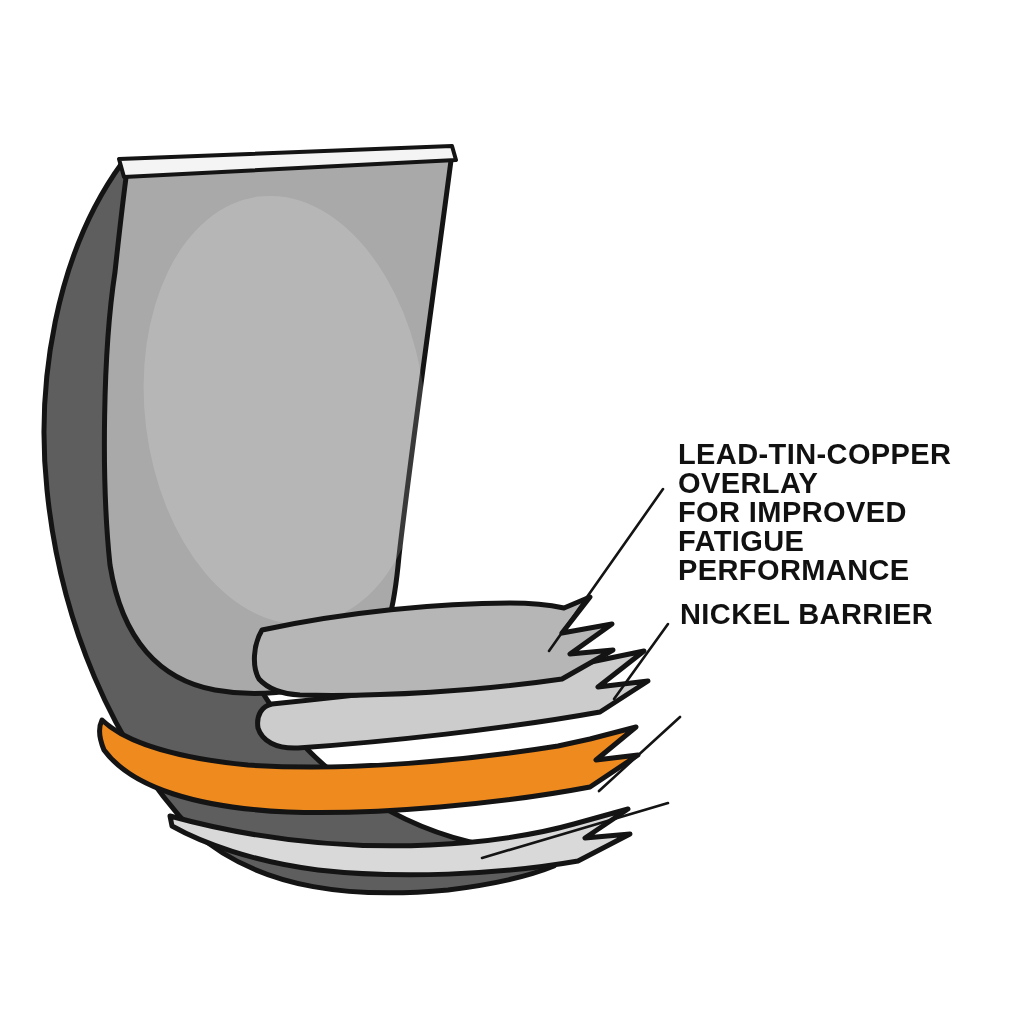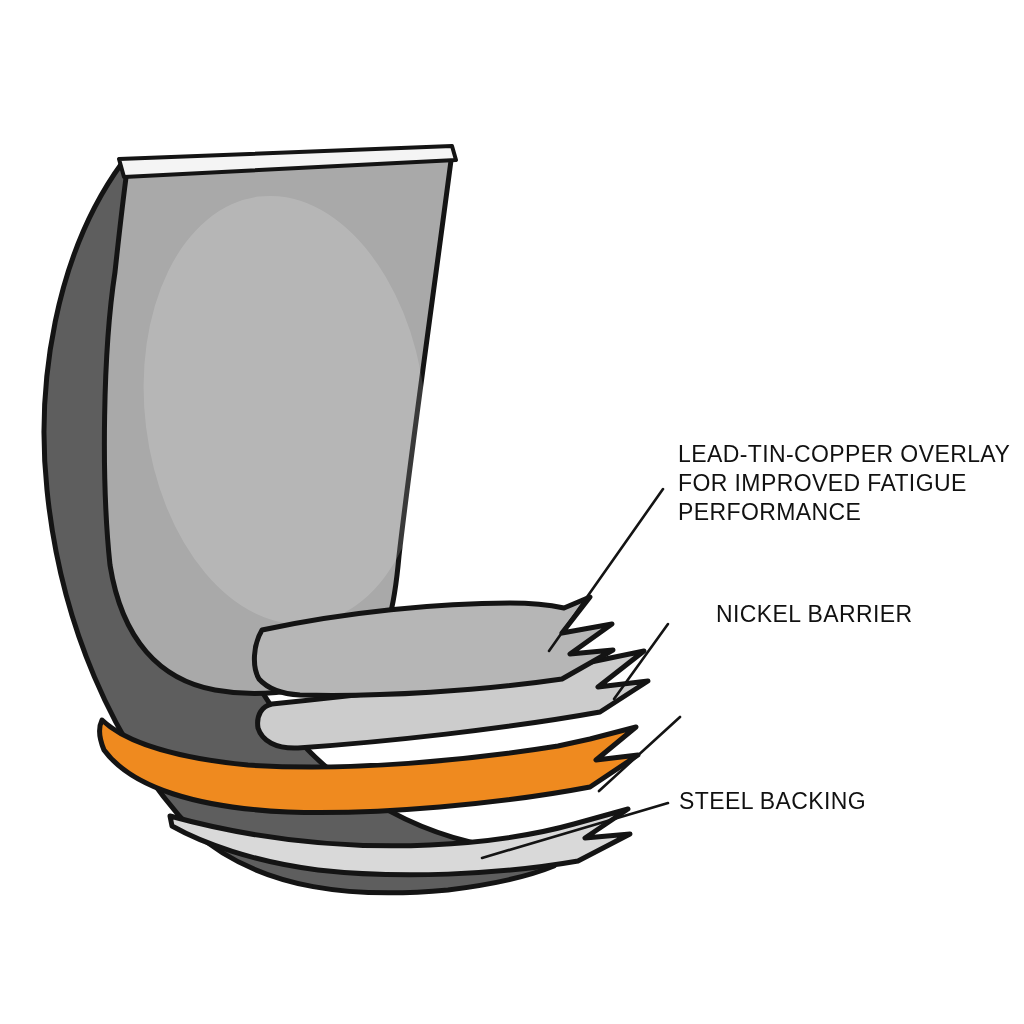--- a/index.html
+++ b/index.html
@@ -28,28 +28,28 @@
     stroke-width: 4;
   }
   svg.fig .noline { stroke: none; }
   svg.fig line.leader {
     stroke-width: 2.6;
     stroke-linecap: round;
   }
   .label {
     position: absolute;
     color: #111111;
-    font-weight: 400;
-    font-size: 23px;
+    font-weight: 700;
+    font-size: 29px;
     line-height: 29px;
     letter-spacing: 0.4px;
     white-space: pre-line;
   }
   #label-overlay { left: 678px; top: 440px; }
-  #label-nickel  { left: 680px; top: 600px; margin-left: 36px; }
+  #label-nickel  { left: 680px; top: 600px; }
   #label-copper  { left: 689px; top: 670px; }
   #label-steel   { left: 679px; top: 787px; }
 </style>
 </head>
 <body>
 
 <div class="canvas">
 
   <svg class="fig" viewBox="0 0 1024 1024">
 
@@ -133,14 +133,13 @@
     <line class="leader" x1="668" y1="803" x2="482" y2="858" stroke="#141414"></line>
   </svg>
 
   <div class="label" id="label-overlay">LEAD-TIN-COPPER OVERLAY
 FOR IMPROVED FATIGUE
 PERFORMANCE</div>
 
   <div class="label" id="label-nickel">NICKEL BARRIER</div>
 
 
-  <div class="label" id="label-steel">STEEL BACKING</div>
 </div>
 
 </body></html>

